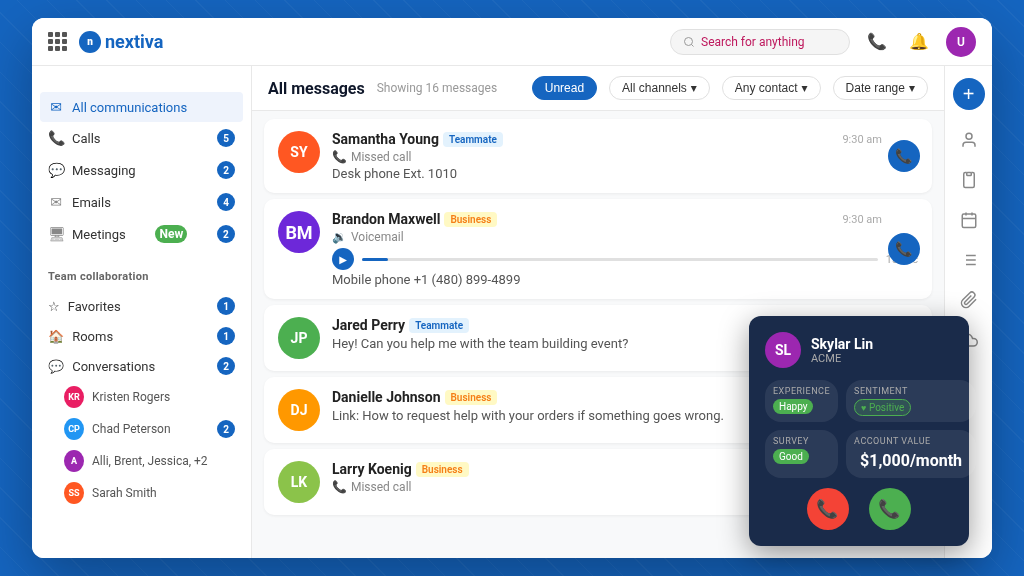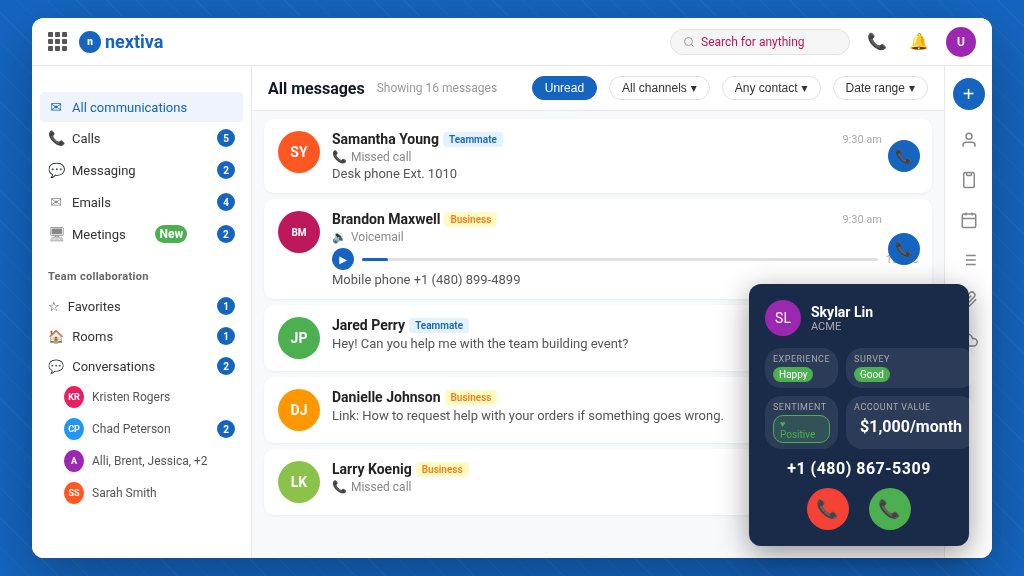--- a/index.html
+++ b/index.html
@@ -372,21 +372,21 @@
     }
     .caller-header {
       display: flex; align-items: center; gap: 10px;
       margin-bottom: 12px;
     }
     .caller-avatar {
       width: 36px; height: 36px;
       border-radius: 50%;
       background: #9C27B0;
       display: flex; align-items: center; justify-content: center;
-      font-size: 14px; font-weight: 400; color: white;
+      font-size: 14px; font-weight: 700; color: white;
     }
     .caller-name { font-size: 14px; font-weight: 700; }
     .caller-company { font-size: 11px; color: #aaa; }
     .caller-stats {
       display: grid; grid-template-columns: 1fr 1fr; gap: 8px;
       margin-bottom: 10px;
     }
     .stat-box {
       background: rgba(255,255,255,0.08);
       border-radius: 16px;
@@ -566,21 +566,21 @@
             </div>
             <div class="msg-text">Desk phone Ext. 1010</div>
           </div>
           <span class="msg-time">9:30 am</span>
           <div class="msg-action">
             <div class="call-btn">📞</div>
           </div>
         </div>
 
         <div class="message-card">
-          <div class="msg-avatar" style="background:#be185d;font-size:10px;font-weight:700">BM</div>
+          <div class="msg-avatar" style="background:#6d28d9;font-size:18px;font-weight:700">BM</div>
           <div class="msg-content">
             <div class="msg-top">
               <span class="msg-name">Brandon Maxwell</span>
               <span class="msg-tag tag-business">Business</span>
             </div>
             <div class="msg-sub">
               <span>🔉</span>
               <span>Voicemail</span>
             </div>
             <div class="voicemail-player">
@@ -694,38 +694,37 @@
     </div>
   </div>
   <div class="caller-stats">
     <div class="stat-box">
       <div class="stat-label">EXPERIENCE</div>
       <div class="stat-value">
         <span class="stat-pill pill-happy">Happy</span>
       </div>
     </div>
     <div class="stat-box">
-      <div class="stat-label">SURVEY</div>
-      <div class="stat-value">
-        <span class="stat-pill pill-good">Good</span>
-      </div>
-    </div>
-    <div class="stat-box">
       <div class="stat-label">SENTIMENT</div>
       <div class="stat-value">
         <span class="stat-pill pill-positive">
           <span class="heart-icon">♥</span> <span>Positive</span>
         </span>
       </div>
     </div>
     <div class="stat-box">
+      <div class="stat-label">SURVEY</div>
+      <div class="stat-value">
+        <span class="stat-pill pill-good">Good</span>
+      </div>
+    </div>
+    <div class="stat-box">
       <div class="stat-label">ACCOUNT VALUE</div>
       <div class="stat-value">
         <span class="stat-pill pill-value">$1,000/month</span>
       </div>
     </div>
   </div>
-  <div class="caller-phone">+1 (480) 867-5309</div>
   <div class="caller-actions">
     <button class="call-action-btn btn-decline">📞</button>
     <button class="call-action-btn btn-accept">📞</button>
   </div>
 </div>
 
 </body></html>

